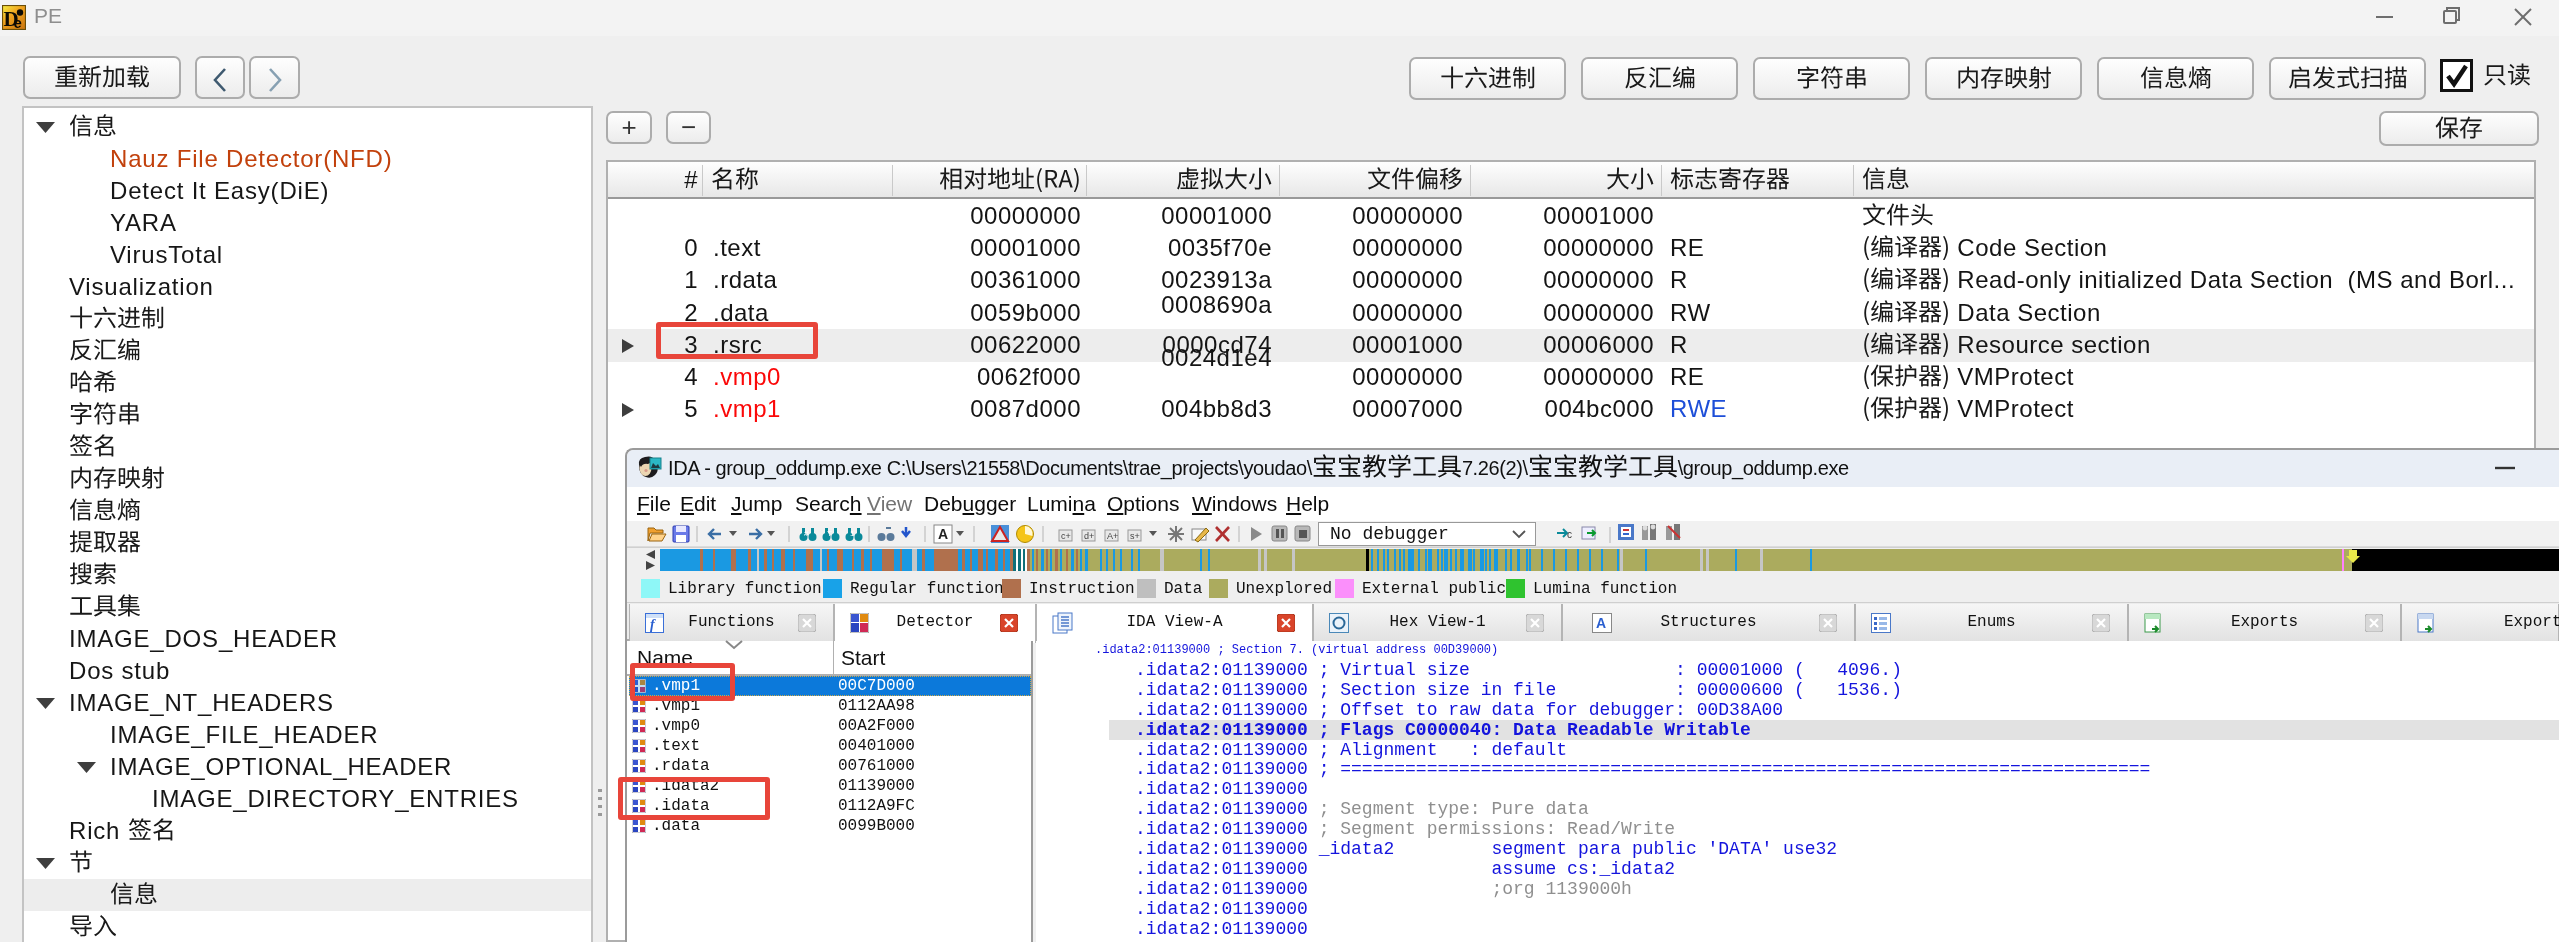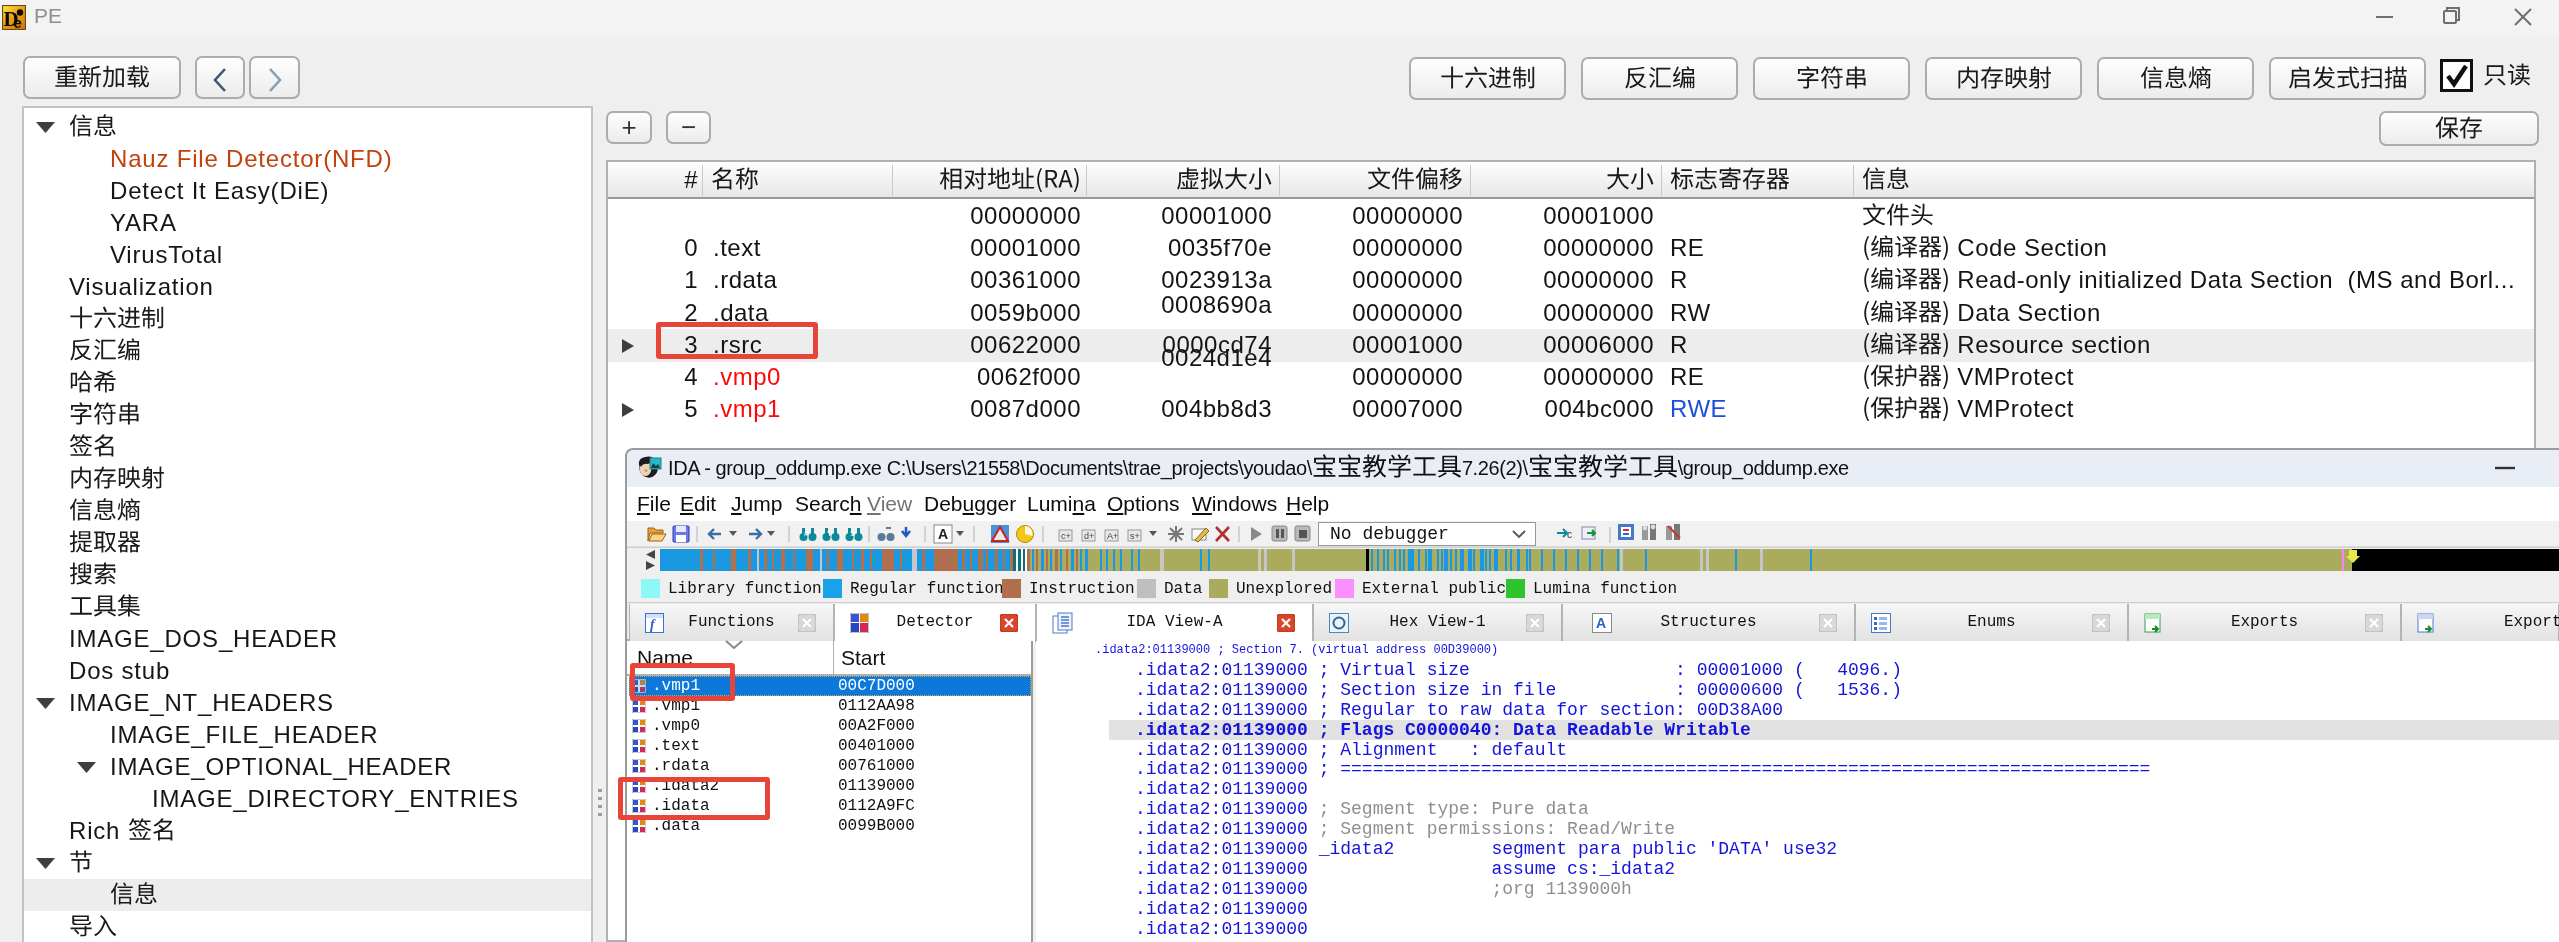--- a/index.html
+++ b/index.html
@@ -814,21 +814,21 @@
     <rect x="8" y="8" width="5" height="5" fill="#d02a55"></rect>
   </svg>
 <div class="cell mono" style="left:652px;top:816px;line-height:20px;font-size:16px;color:#111">.data</div>
 <div class="cell mono" style="left:838px;top:816px;line-height:20px;font-size:16px;color:#111">0099B000</div>
 <div class="abs" style="left:1036px;top:641px;width:1523px;height:301px;background:#fff"></div>
 <div class="abs" style="left:1109px;top:720px;width:1450px;height:20px;background:#e2e2e2"></div>
 <style>.ad{color:#1414dd} .c{color:#1414dd} .g{color:#8f8f8f} .n{color:#1414dd} .b{font-weight:bold}</style>
 <div class="cell mono" style="left:1095px;top:640px;line-height:20px;font-size:12px"><span class="ad">.idata2:01139000</span> <span class="c">; Section 7. (virtual address 00D39000)</span></div>
 <div class="cell mono" style="left:1135px;top:660px;line-height:20px;font-size:18px"><span class="ad">.idata2:01139000</span> <span class="c">; Virtual size&nbsp;&nbsp;&nbsp;&nbsp;&nbsp;&nbsp;&nbsp;&nbsp;&nbsp;&nbsp;&nbsp;&nbsp;&nbsp;&nbsp;&nbsp;&nbsp;&nbsp;&nbsp; : 00001000 (&nbsp;&nbsp;&nbsp;4096.)</span></div>
 <div class="cell mono" style="left:1135px;top:680px;line-height:20px;font-size:18px"><span class="ad">.idata2:01139000</span> <span class="c">; Section size in file&nbsp;&nbsp;&nbsp;&nbsp;&nbsp;&nbsp;&nbsp;&nbsp;&nbsp;&nbsp; : 00000600 (&nbsp;&nbsp;&nbsp;1536.)</span></div>
-<div class="cell mono" style="left:1135px;top:700px;line-height:20px;font-size:18px"><span class="ad">.idata2:01139000</span> <span class="c">; Regular to raw data for section: 00D38A00</span></div>
+<div class="cell mono" style="left:1135px;top:700px;line-height:20px;font-size:18px"><span class="ad">.idata2:01139000</span> <span class="c">; Offset to raw data for debugger: 00D38A00</span></div>
 <div class="cell mono" style="left:1135px;top:720px;line-height:20px;font-size:18px"><span class="ad b">.idata2:01139000</span> <span class="c b">; Flags C0000040: Data Readable Writable</span></div>
 <div class="cell mono" style="left:1135px;top:740px;line-height:20px;font-size:18px"><span class="ad">.idata2:01139000</span> <span class="c">; Alignment&nbsp;&nbsp;&nbsp;: default</span></div>
 <div class="cell mono" style="left:1135px;top:759px;line-height:20px;font-size:18px"><span class="ad">.idata2:01139000</span> <span class="c">; ===========================================================================</span></div>
 <div class="cell mono" style="left:1135px;top:779px;line-height:20px;font-size:18px"><span class="ad">.idata2:01139000</span></div>
 <div class="cell mono" style="left:1135px;top:799px;line-height:20px;font-size:18px"><span class="ad">.idata2:01139000</span> <span class="g">; Segment type: Pure data</span></div>
 <div class="cell mono" style="left:1135px;top:819px;line-height:20px;font-size:18px"><span class="ad">.idata2:01139000</span> <span class="g">; Segment permissions: Read/Write</span></div>
 <div class="cell mono" style="left:1135px;top:839px;line-height:20px;font-size:18px"><span class="ad">.idata2:01139000</span> <span class="n">_idata2&nbsp;&nbsp;&nbsp;&nbsp;&nbsp;&nbsp;&nbsp;&nbsp;&nbsp;segment para public 'DATA' use32</span></div>
 <div class="cell mono" style="left:1135px;top:859px;line-height:20px;font-size:18px"><span class="ad">.idata2:01139000</span> <span class="n">&nbsp;&nbsp;&nbsp;&nbsp;&nbsp;&nbsp;&nbsp;&nbsp;&nbsp;&nbsp;&nbsp;&nbsp;&nbsp;&nbsp;&nbsp;&nbsp;assume cs:_idata2</span></div>
 <div class="cell mono" style="left:1135px;top:879px;line-height:20px;font-size:18px"><span class="ad">.idata2:01139000</span> <span class="n">&nbsp;&nbsp;&nbsp;&nbsp;&nbsp;&nbsp;&nbsp;&nbsp;&nbsp;&nbsp;&nbsp;&nbsp;&nbsp;&nbsp;&nbsp;&nbsp;<span class="g">;org 1139000h</span></span></div>
 <div class="cell mono" style="left:1135px;top:899px;line-height:20px;font-size:18px"><span class="ad">.idata2:01139000</span></div>

